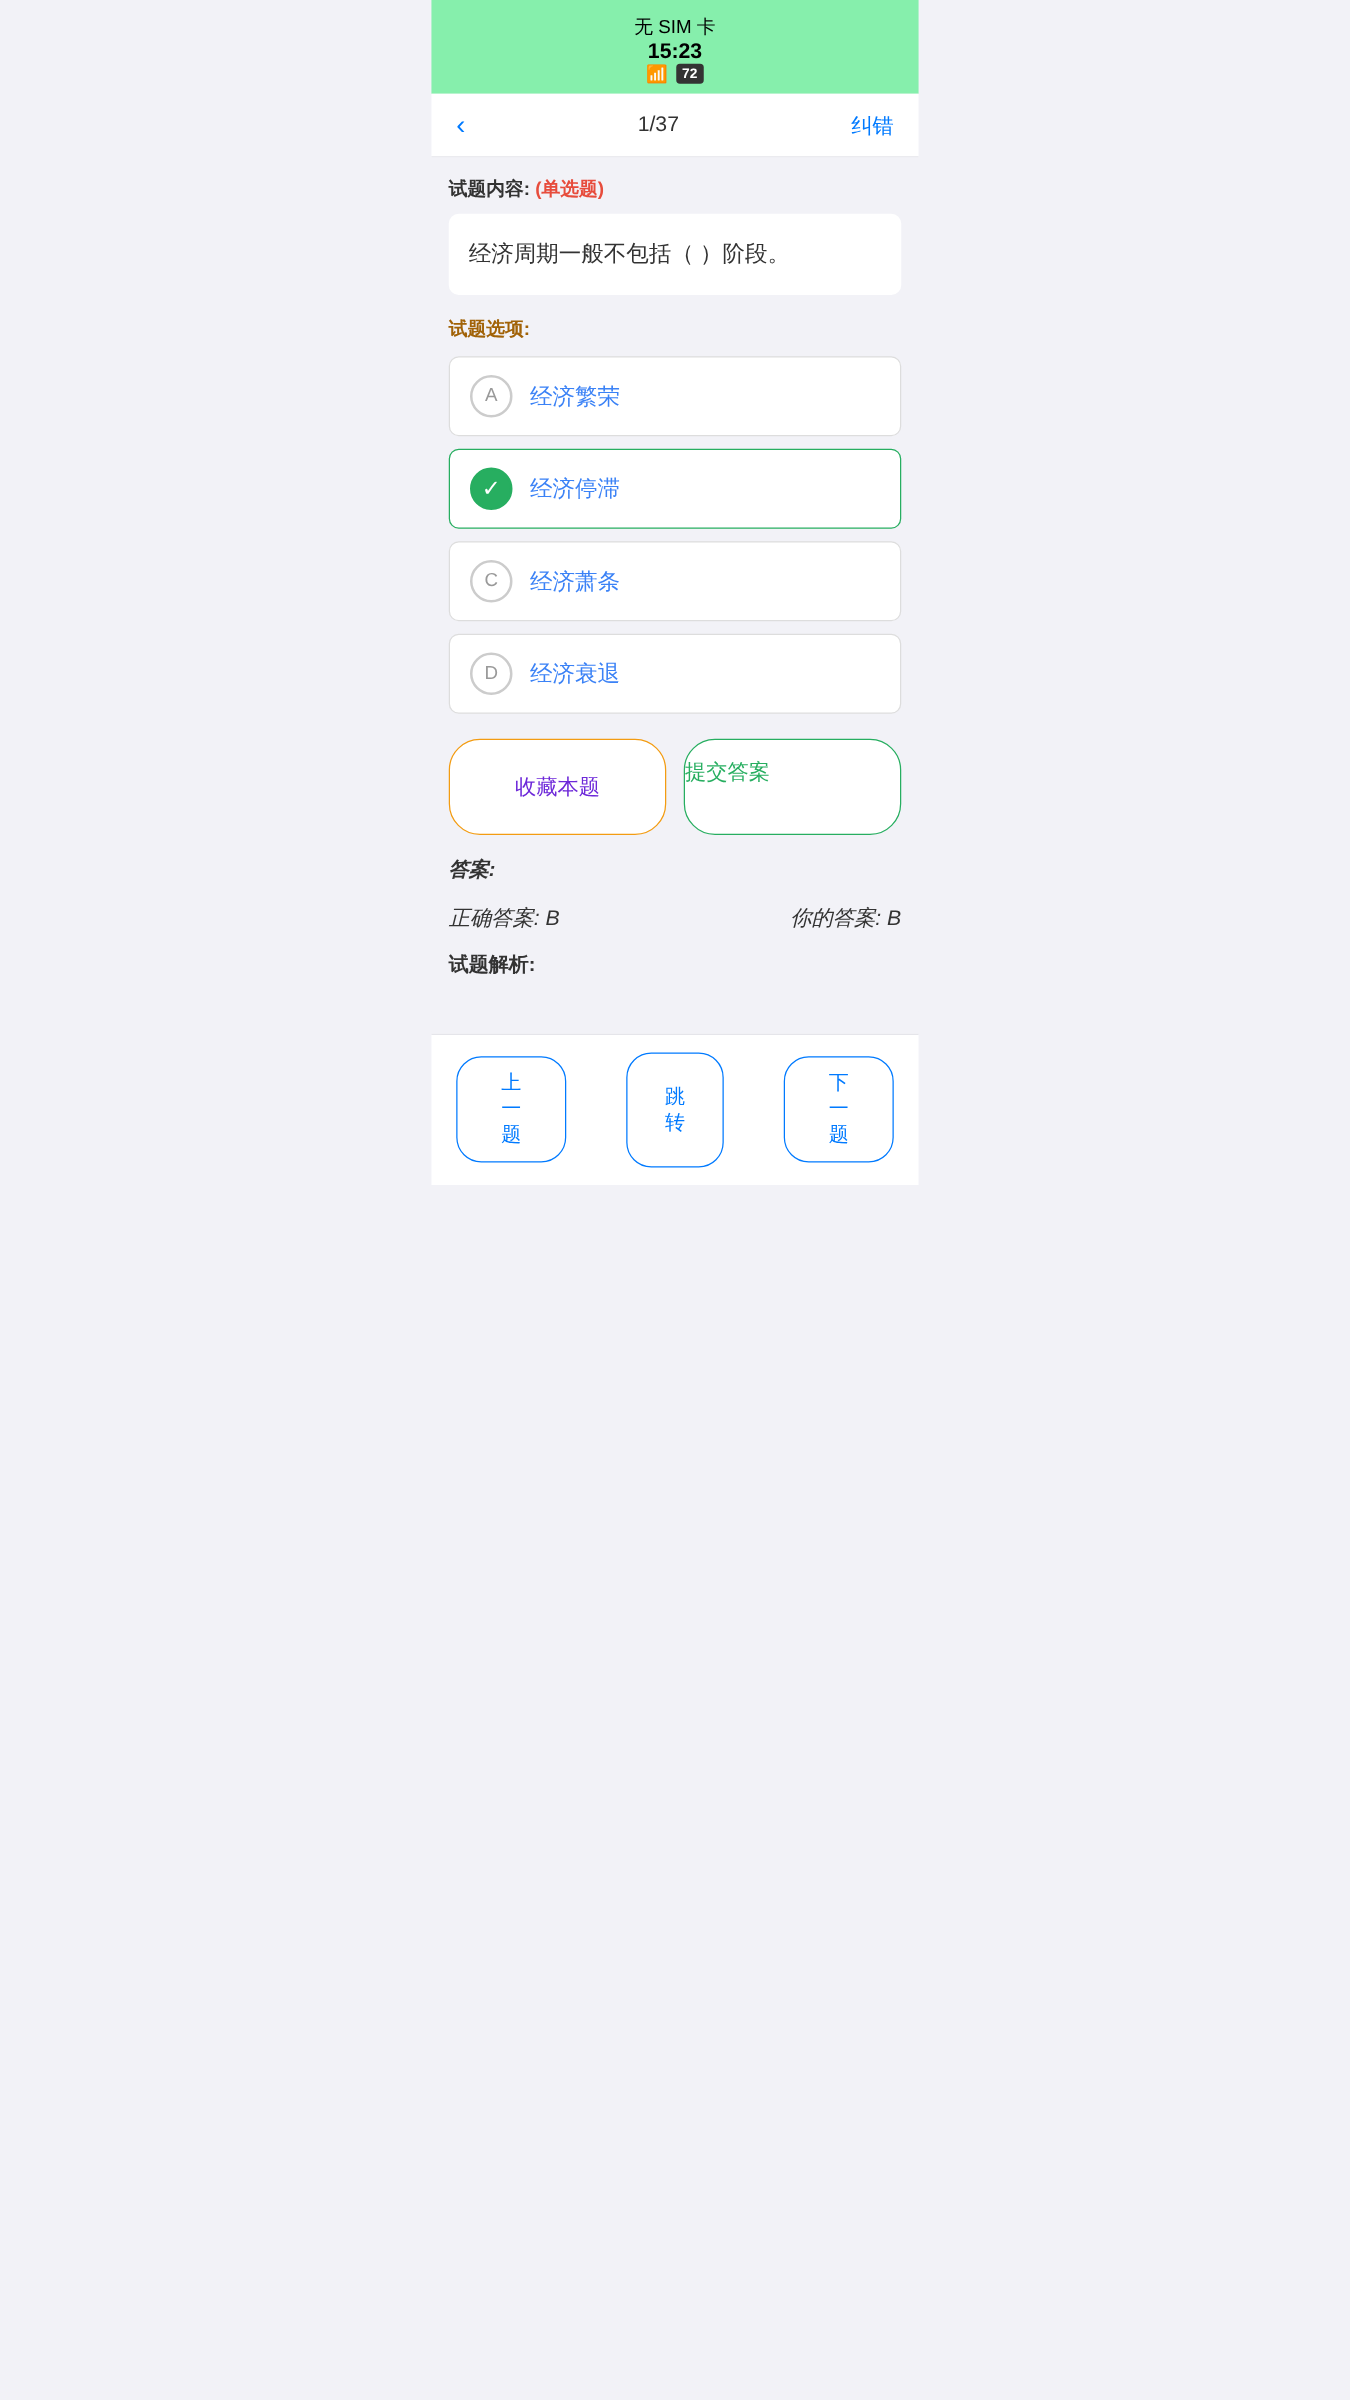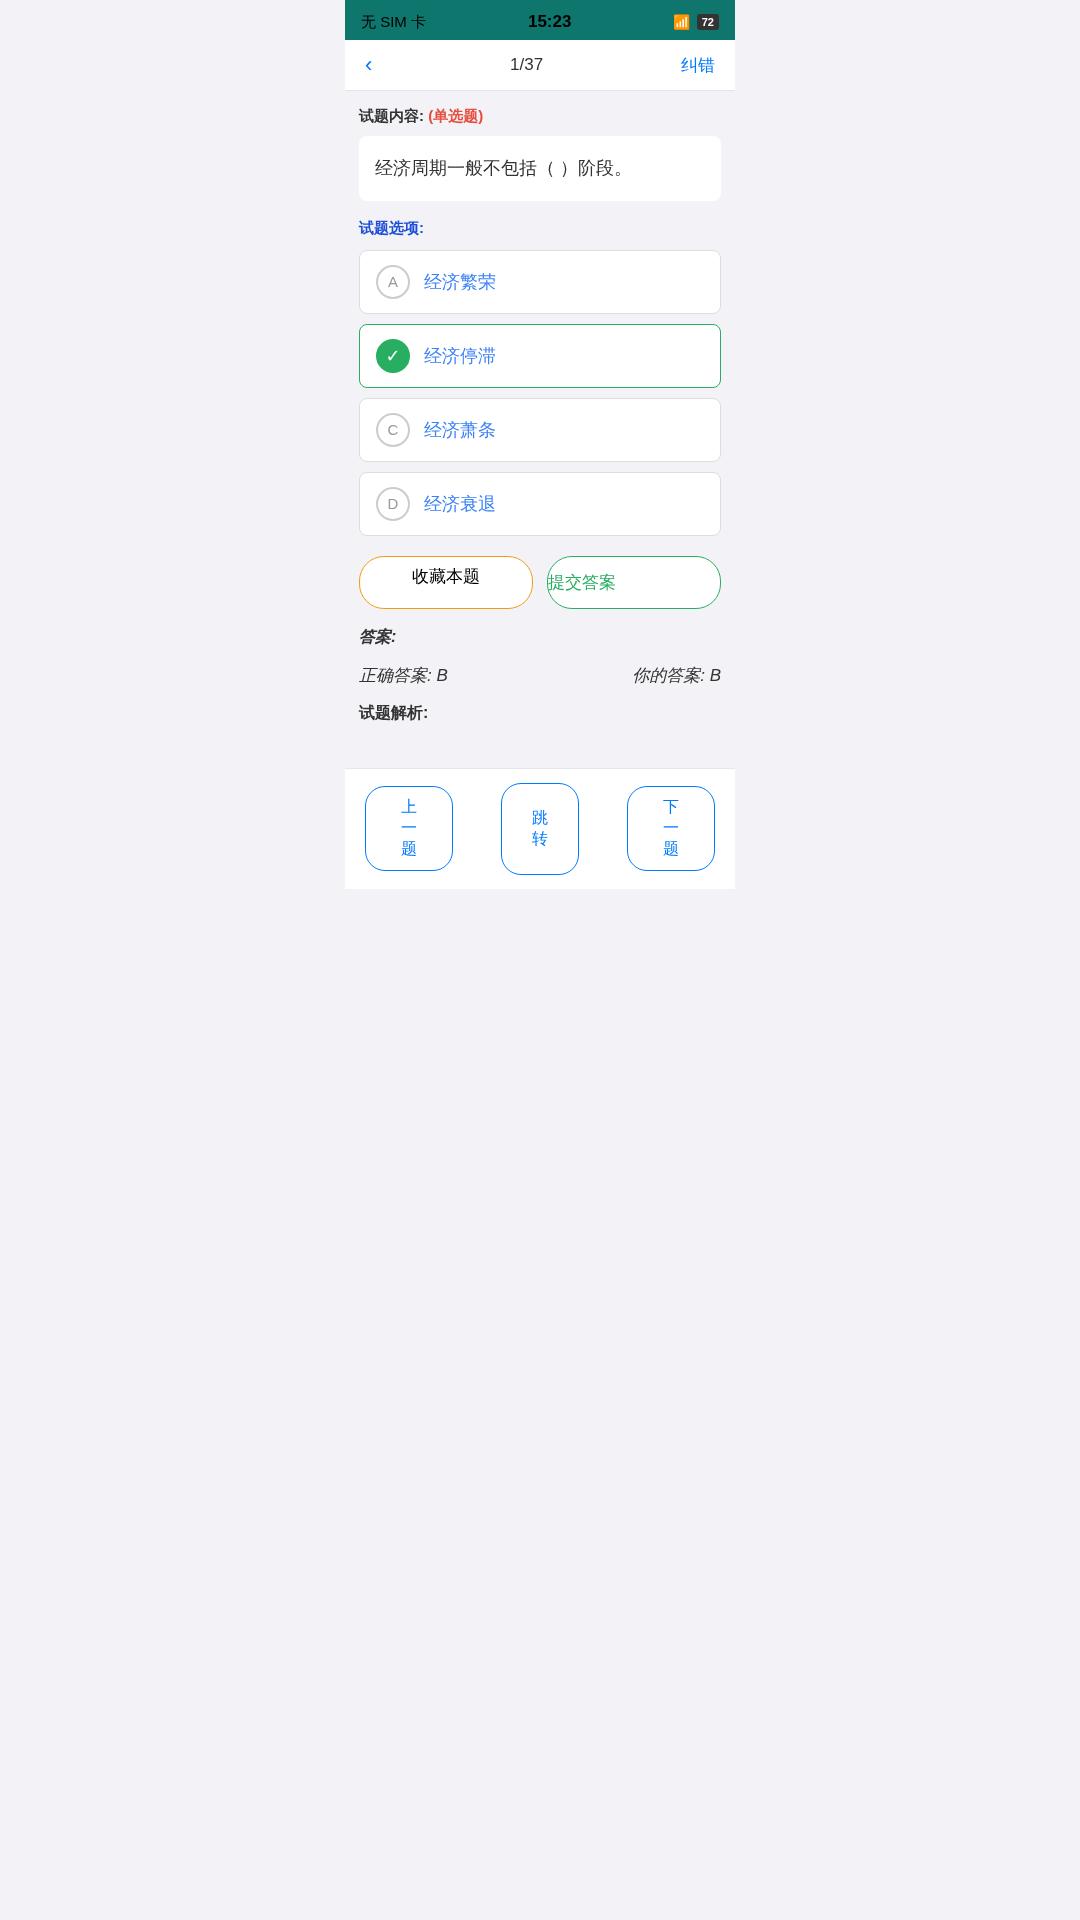--- a/index.html
+++ b/index.html
@@ -14,23 +14,24 @@
       position: relative;
       overflow-x: hidden;
     }
 
     
     .status-bar {
       display: flex;
       justify-content: space-between;
       align-items: center;
       padding: 12px 16px 8px;
-      background: #0f766e;
+      background: #86efac;
       font-size: 15px;
       font-weight: 500;
+      flex-direction: column;
     }
     .status-left { font-size: 15px; color: #000; }
     .status-center { font-size: 17px; font-weight: 600; color: #000; }
     .status-right {
       display: flex;
       align-items: center;
       gap: 6px;
       font-size: 13px;
       color: #000;
     }
@@ -95,21 +96,21 @@
       font-size: 18px;
       color: #333;
       line-height: 1.6;
       margin-bottom: 18px;
     }
 
     
     .options-label {
       font-size: 15px;
       font-weight: 600;
-      color: #1d4ed8;
+      color: #a16207;
       margin-bottom: 12px;
       margin-top: 16px;
     }
 
     .option-item {
       background: #fff;
       border: 1.5px solid #ddd;
       border-radius: 8px;
       padding: 14px 16px;
       margin-bottom: 10px;
@@ -146,25 +147,25 @@
     }
 
     
     .action-row {
       display: flex;
       gap: 14px;
       margin: 20px 0 18px;
     }
     .btn-collect {
       flex: 1;
-      padding: 8px 0;
+      padding: 26px 0;
       border: 1.5px solid #f39c12;
       border-radius: 25px;
       background: #fff;
-      color: #000000;
+      color: #6d28d9;
       font-size: 17px;
       text-align: center;
       cursor: pointer;
     }
     .btn-submit {
       flex: 1;
       padding: 14px 0;
       border: 1.5px solid #27ae60;
       border-radius: 25px;
       background: #fff;

